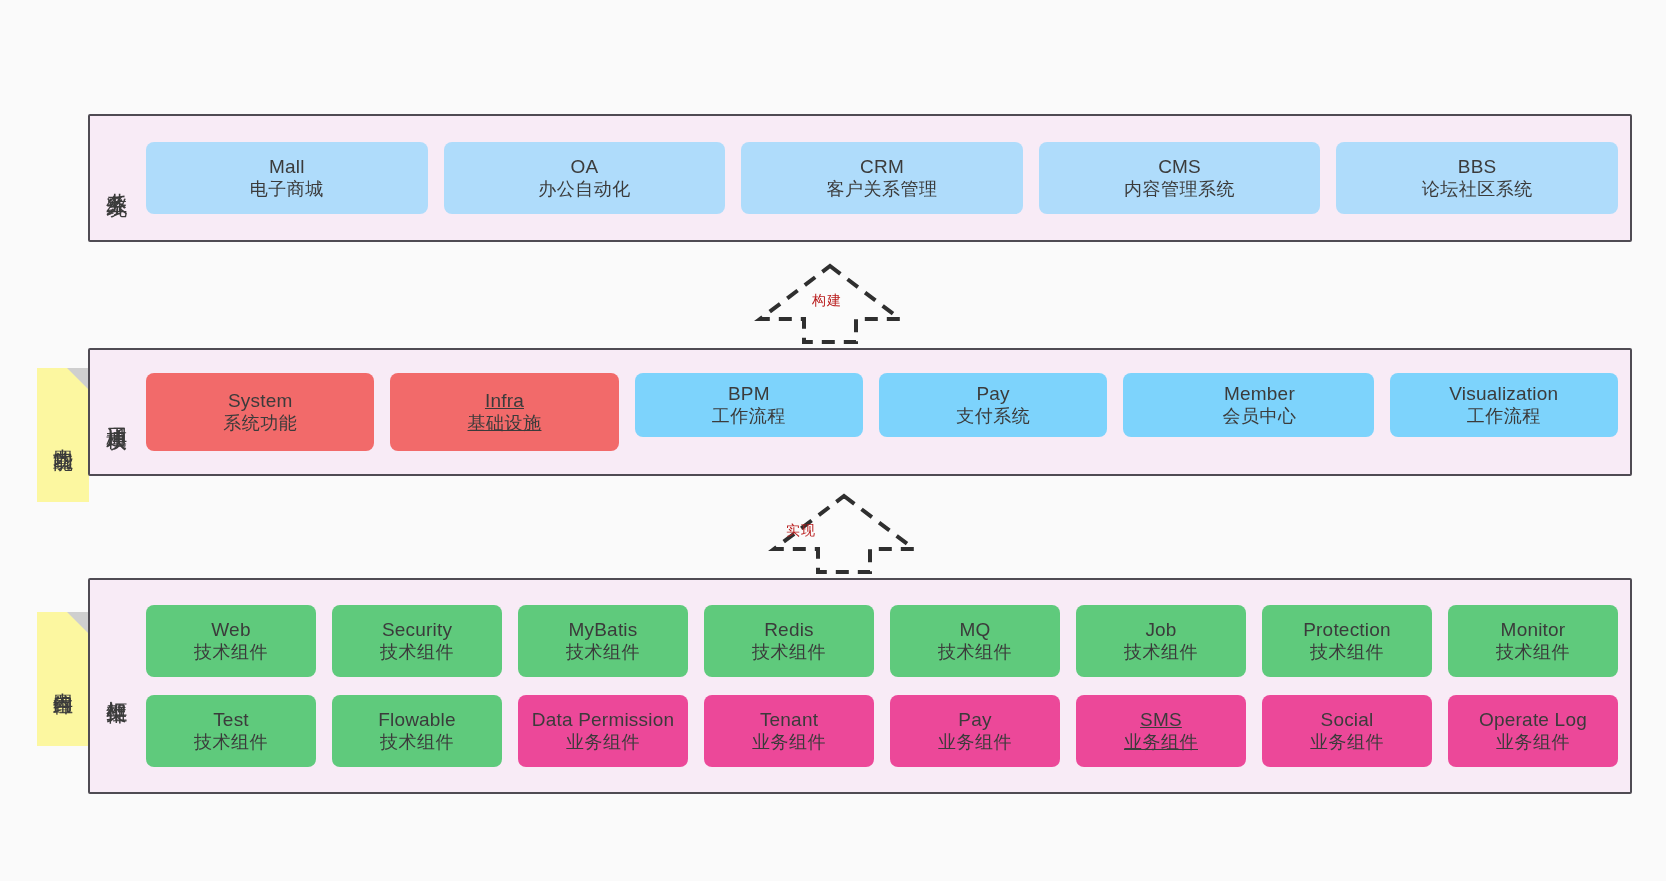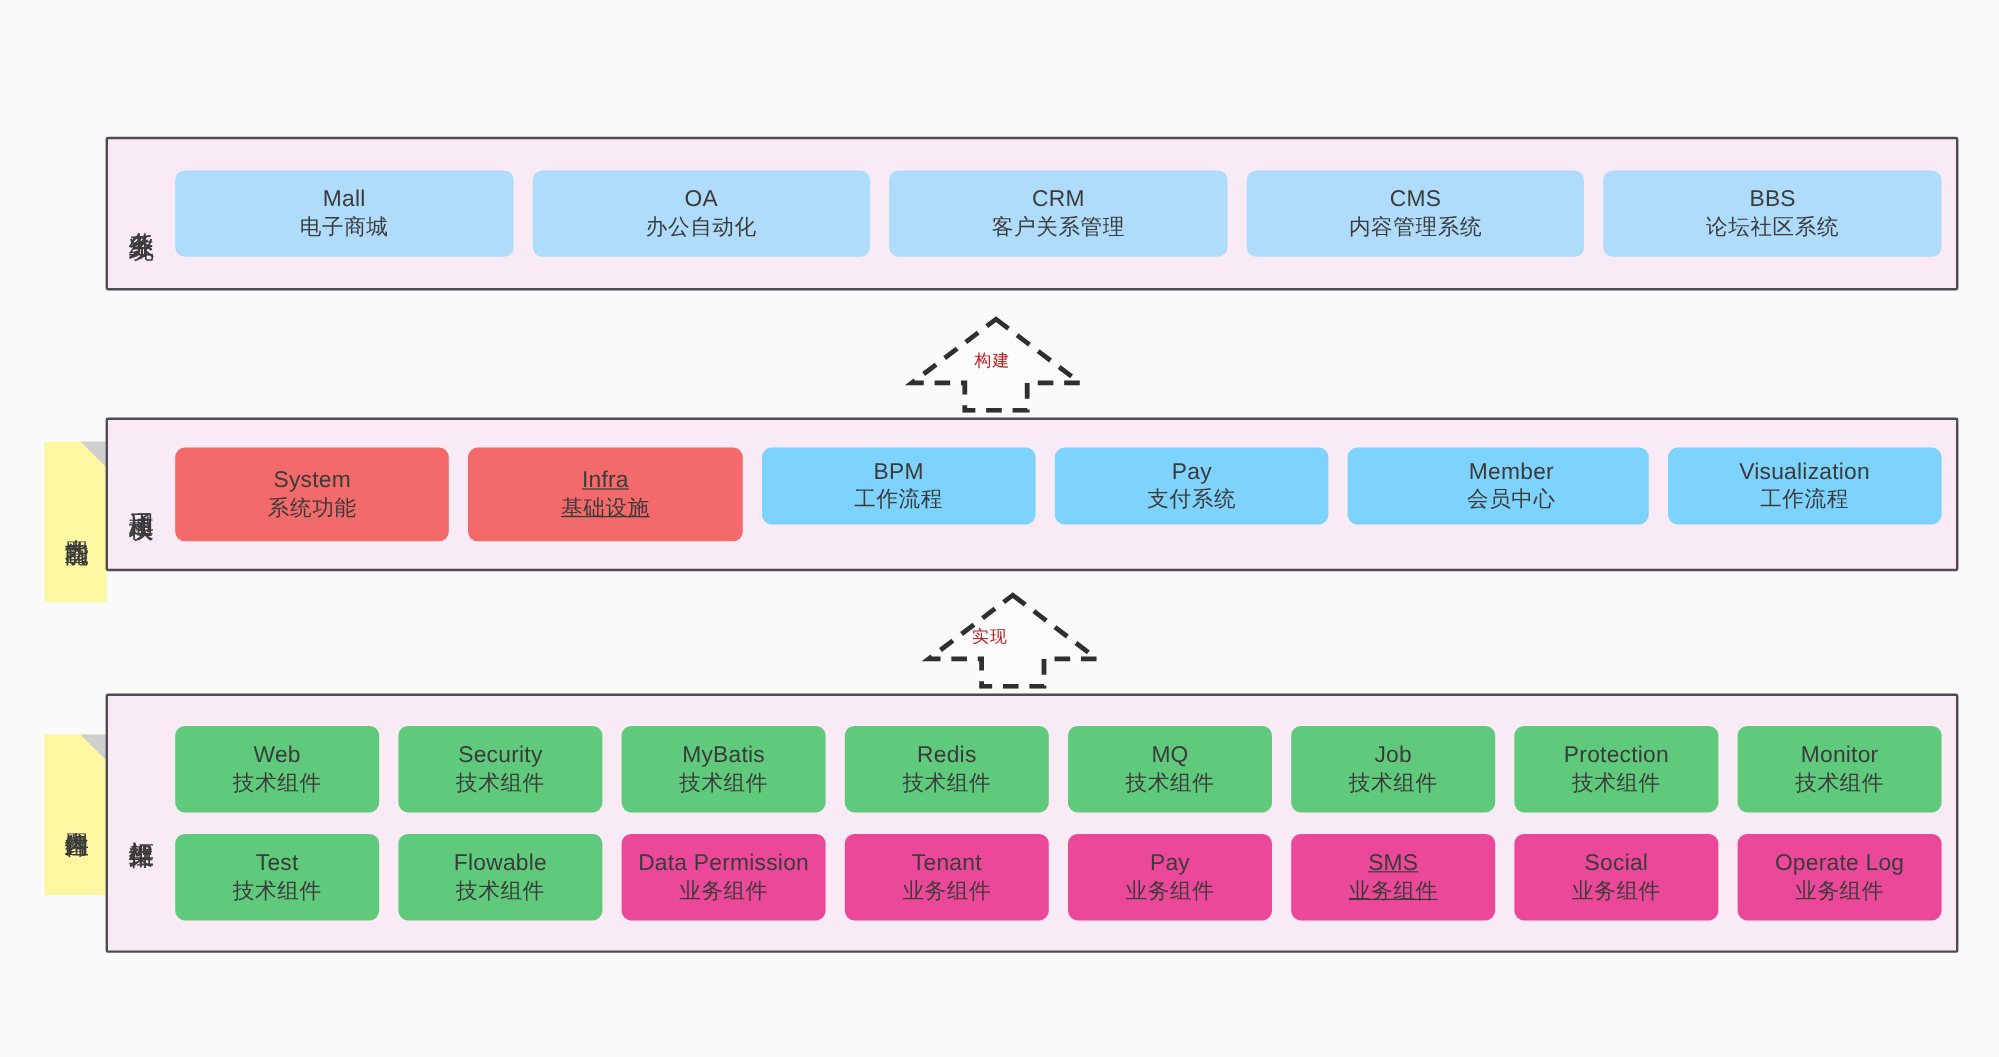--- a/index.html
+++ b/index.html
@@ -214,21 +214,21 @@
         </div>
       </div>
     </div>
   </div>
 
   <div class="arrow" style="left:766px; top:492px;">
     <svg width="156" height="82" viewBox="0 0 156 82" aria-hidden="true">
       <path d="M 78 4 L 148 57 L 104 57 L 104 80 L 52 80 L 52 57 L 8 57 Z" fill="#FBFBFB" stroke="#2F2F2F" stroke-width="4" stroke-dasharray="13 9" stroke-linejoin="miter"></path>
     </svg>
   </div>
-  <div class="arrow-label" style="left:810px; top:522px;text-align:right;">实现</div>
+  <div class="arrow-label" style="left:786px; top:522px;text-align:right;">实现</div>
 
   <div class="note" style="left:37px; top:612px; width:52px; height:134px;">
     <span class="fold"></span>
     <span>内置组件</span>
   </div>
 
   <div class="layer" id="layer-framework" style="left:88px; top:578px; width:1544px; height:216px;">
     <div class="layer-title">框架组件</div>
     <div class="layer-body">
 

